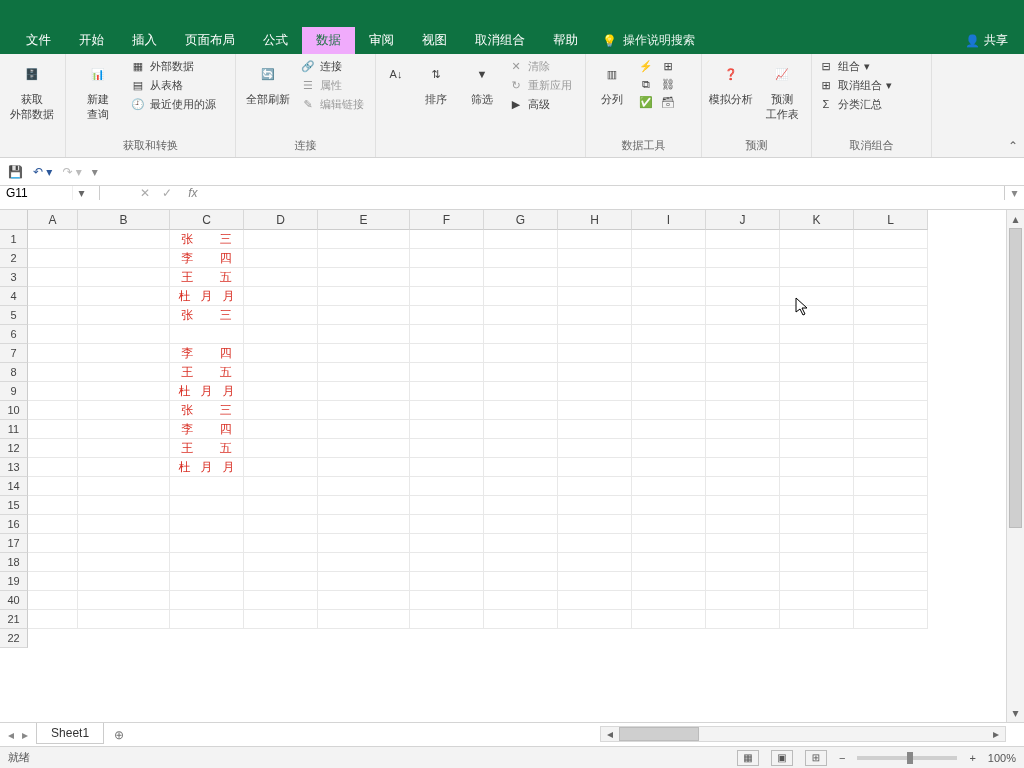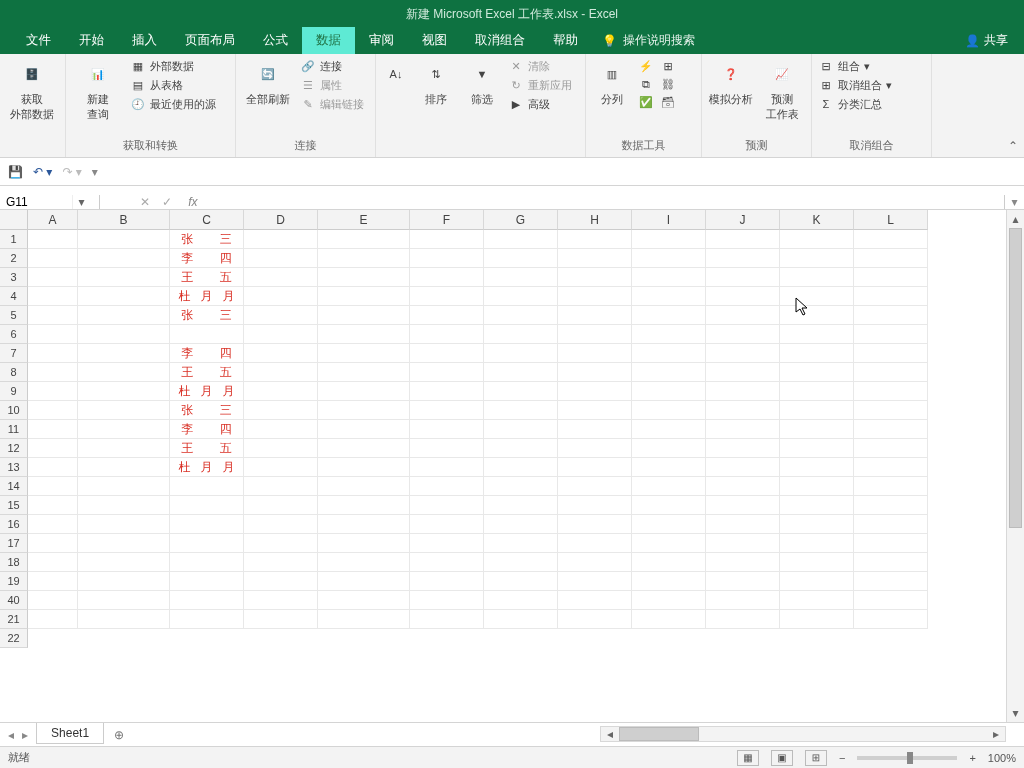--- a/index.html
+++ b/index.html
@@ -10,42 +10,42 @@
 .titlebar .autosave { width:18px; margin-left:6px; }
 .titlebar .title { position:absolute; left:50%; transform:translateX(-50%); font-size:12px; color:#cfe9db; }
 .titlebar .right { position:absolute; right:0; display:flex; align-items:center; gap:0; }
 .winbtn { width:46px; height:28px; display:flex; align-items:center; justify-content:center; color:#fff; }
 .winbtn svg { stroke:#fff; }
 .loginbtn { background:#26a65b; font-size:11px; padding:2px 8px; margin-right:8px; border:1px solid #1e8a4a; }
 
 
 .tabs { height:26px; background:#0e7241; display:flex; align-items:flex-end; padding-left:12px; color:#fff; position:relative; }
 .tab { padding:5px 14px; font-size:12.5px; cursor:pointer; }
-.tab.active { background:#5eead4; color:#217346; }
+.tab.active { background:#f0abfc; color:#217346; }
 .tabs .tellme { display:flex; align-items:center; gap:6px; padding:5px 10px; color:#e6f3ec; }
 .tabs .share { position:absolute; right:16px; top:4px; display:flex; align-items:center; gap:4px; color:#fff; }
 
 
 .ribbon { height:104px; background:#f3f3f3; border-bottom:1px solid #d4d4d4; display:flex; position:relative; }
 .group { border-right:1px solid #e0e0e0; display:flex; flex-direction:column; justify-content:space-between; padding:4px 6px 2px; }
 .group .body { display:flex; gap:6px; flex:1; }
 .group .label { text-align:center; font-size:11px; color:#666; padding-bottom:2px; }
 .bigbtn { width:52px; display:flex; flex-direction:column; align-items:center; gap:2px; font-size:11px; color:#444; }
 .bigbtn .ico { width:32px; height:32px; display:flex; align-items:center; justify-content:center; }
 .smallcol { display:flex; flex-direction:column; gap:3px; font-size:11px; color:#444; }
 .smallitem { display:flex; align-items:center; gap:4px; white-space:nowrap; }
 .smallitem.dim { color:#9a9a9a; }
 .ic16 { width:16px; height:16px; display:inline-flex; align-items:center; justify-content:center; }
 .collapse { position:absolute; right:6px; bottom:4px; color:#666; }
 
 
 .qat { height:28px; background:#fff; border-bottom:1px solid #d4d4d4; display:flex; align-items:center; gap:10px; padding-left:8px; }
 
 
-.fxrow { height:24px; border-bottom:1px solid #d4d4d4; display:flex; align-items:flex-end; background:#fff; }
+.fxrow { height:24px; border-bottom:1px solid #d4d4d4; display:flex; align-items:flex-start; background:#fff; }
 .namebox { width:100px; border-right:1px solid #ccc; display:flex; align-items:center; }
 .namebox input { border:none; width:72px; font-size:12px; padding-left:6px; outline:none; }
 .namebox .dd { width:18px; text-align:center; color:#666; border-left:1px solid #eee; }
 .fxgap { width:30px; border-right:1px solid #ccc; }
 .fxbtns { display:flex; align-items:center; gap:12px; padding:0 10px; color:#aaa; }
 .fxlabel { font-style:italic; color:#888; padding:0 6px; }
 .fxinput { flex:1; }
 .fxinput input { width:100%; border:none; outline:none; font-size:12px; }
 .fxexp { width:20px; border-left:1px solid #ccc; display:flex; align-items:center; justify-content:center; color:#888; }
 
@@ -80,21 +80,20 @@
 .viewbtn { width:22px; height:16px; border:1px solid #bbb; display:inline-flex; align-items:center; justify-content:center; font-size:10px; }
 .zoomslider { width:100px; height:4px; background:#cfcfcf; position:relative; }
 .zoomslider .knob { position:absolute; left:50%; top:-4px; width:6px; height:12px; background:#888; }
 .cursor-arrow { position:absolute; pointer-events:none; }
 </style>
 </head>
 <body>
 
 <div class="titlebar">
   <span class="autosave"></span>
-  <span class="title">新建 Microsoft Excel 工作表.xlsx  -  Excel</span>
 </div>
 
 <div class="tabs">
   <div id="tabstrip" style="display: flex;">
       <div class="tab">文件</div>
       <div class="tab">开始</div>
       <div class="tab">插入</div>
       <div class="tab">页面布局</div>
       <div class="tab">公式</div>
       <div class="tab active">数据</div>

